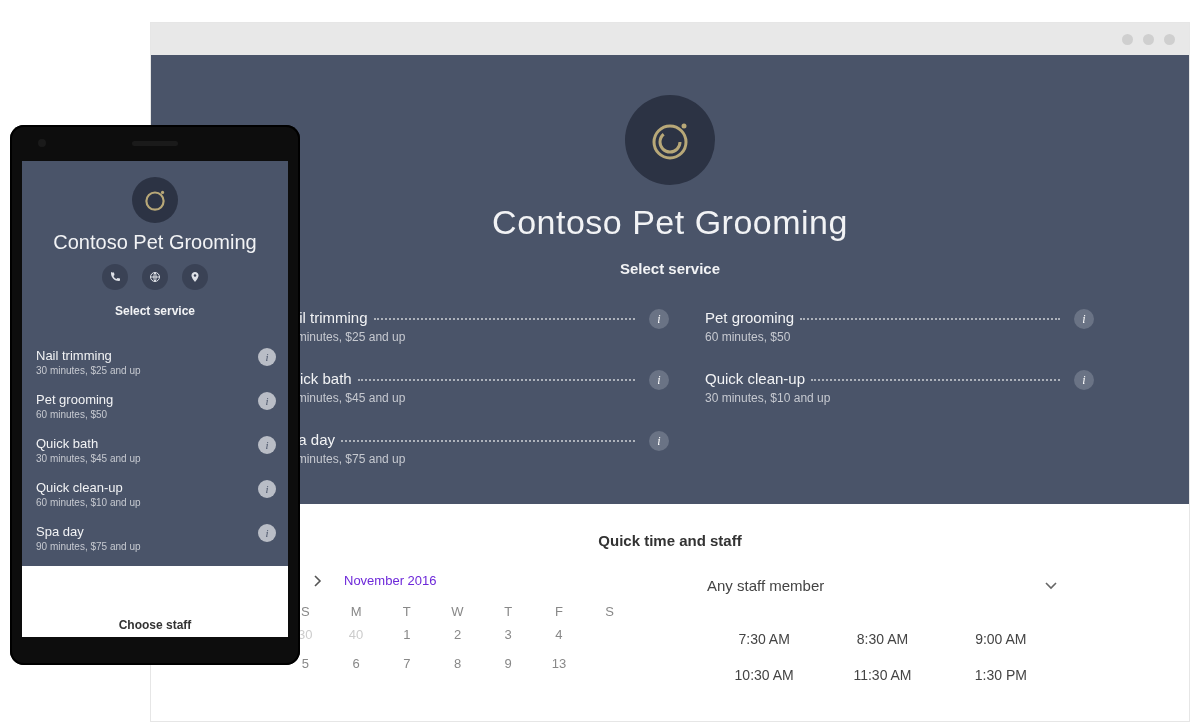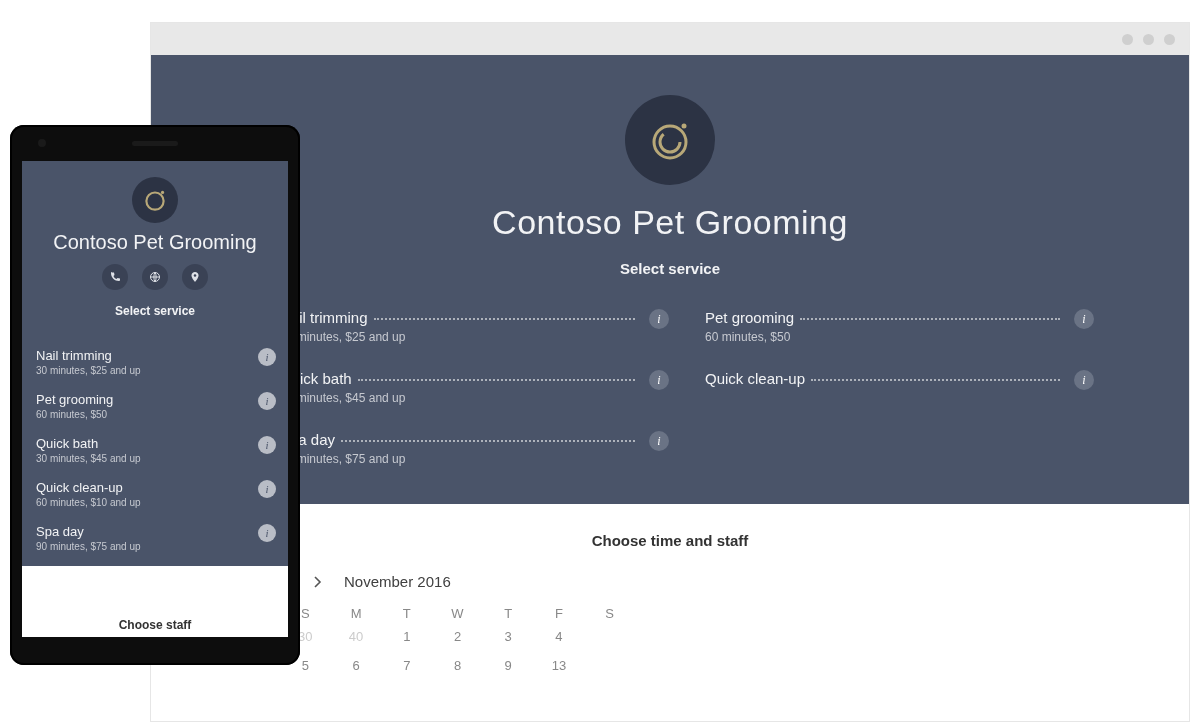--- a/index.html
+++ b/index.html
@@ -97,21 +97,21 @@
     font-weight: 600;
     font-size: 15px;
     margin-bottom: 24px;
   }
   .lower-cols {
     width: 780px; margin: 0 auto;
     display: grid; grid-template-columns: 1fr 1fr; column-gap: 70px;
   }
   .cal-header { display: flex; align-items: center; gap: 14px; margin-bottom: 16px; color:#555; }
   .chev { width: 18px; text-align: center; cursor: pointer; color:#888; font-size: 14px;}
-  .month-label { font-size: 15px; color:#404040; }
+  .month-label { font-size: 13px; color:#6d28d9; }
   .dow { display: grid; grid-template-columns: repeat(7, 1fr); color:#888; font-size: 13px; margin-bottom: 8px;}
   .dow span, .dates span { text-align: center; }
   .dates { display: grid; grid-template-columns: repeat(7, 1fr); row-gap: 14px; font-size: 13px; color:#888; }
   .dates span.muted { color:#ccc; }
   .staff-select {
     display: flex; justify-content: space-between; align-items: center;
     font-size: 15px; color:#444; padding: 4px 2px 14px; border-bottom: 1px solid transparent;
     cursor: pointer;
   }
   .times { margin-top: 22px; display: grid; grid-template-columns: repeat(3, 1fr); row-gap: 20px; font-size: 14px; color:#444;}
@@ -221,37 +221,38 @@
           </div>
           <div class="service-meta">30 minutes, $45 and up</div>
           <div class="info-btn">i</div>
         </div>
 
         <div class="service col2">
           <div class="service-line">
             <span class="service-title">Quick clean-up</span>
             <span class="dots"></span>
           </div>
+          <div class="service-meta">30 minutes, $10 and up</div>
           <div class="info-btn">i</div>
         </div>
 
         <div class="service">
           <div class="service-line">
             <span class="service-title">Spa day</span>
             <span class="dots"></span>
           </div>
           <div class="service-meta">90 minutes, $75 and up</div>
           <div class="info-btn">i</div>
         </div>
         <div></div>
       </div>
     </div>
 
     <div class="lower">
-      <div class="section-label">Choose time and staff</div>
+      <div class="section-label">Quick time and staff</div>
       <div class="lower-cols">
         <div>
           <div class="cal-header">
             <span class="chev">
               <svg width="10" height="12" viewBox="0 0 10 12">
                   <path d="M7 1 L2 6 L7 11" fill="none" stroke="#999" stroke-width="1.6"></path>
                 </svg>
             </span>
             <span class="chev">
               <svg width="10" height="12" viewBox="0 0 10 12">
@@ -279,20 +280,36 @@
             <span></span>
             <span>5</span>
             <span>6</span>
             <span>7</span>
             <span>8</span>
             <span>9</span>
             <span>13</span>
             <span></span>
           </div>
         </div>
+        <div>
+          <div class="staff-select">
+            <span>Any staff member</span>
+            <svg width="14" height="10" viewBox="0 0 14 10">
+                <path d="M2 2 L7 7 L12 2" fill="none" stroke="#666" stroke-width="1.6"></path>
+              </svg>
+          </div>
+          <div class="times">
+            <span>7:30 AM</span>
+            <span>8:30 AM</span>
+            <span>9:00 AM</span>
+            <span>10:30 AM</span>
+            <span>11:30 AM</span>
+            <span>1:30 PM</span>
+          </div>
+        </div>
       </div>
     </div>
 
   </div>
 </div>
 
 <div class="phone">
   <div class="phone-screen">
     <div class="phone-hero">
       <div class="logo-circle-sm">

